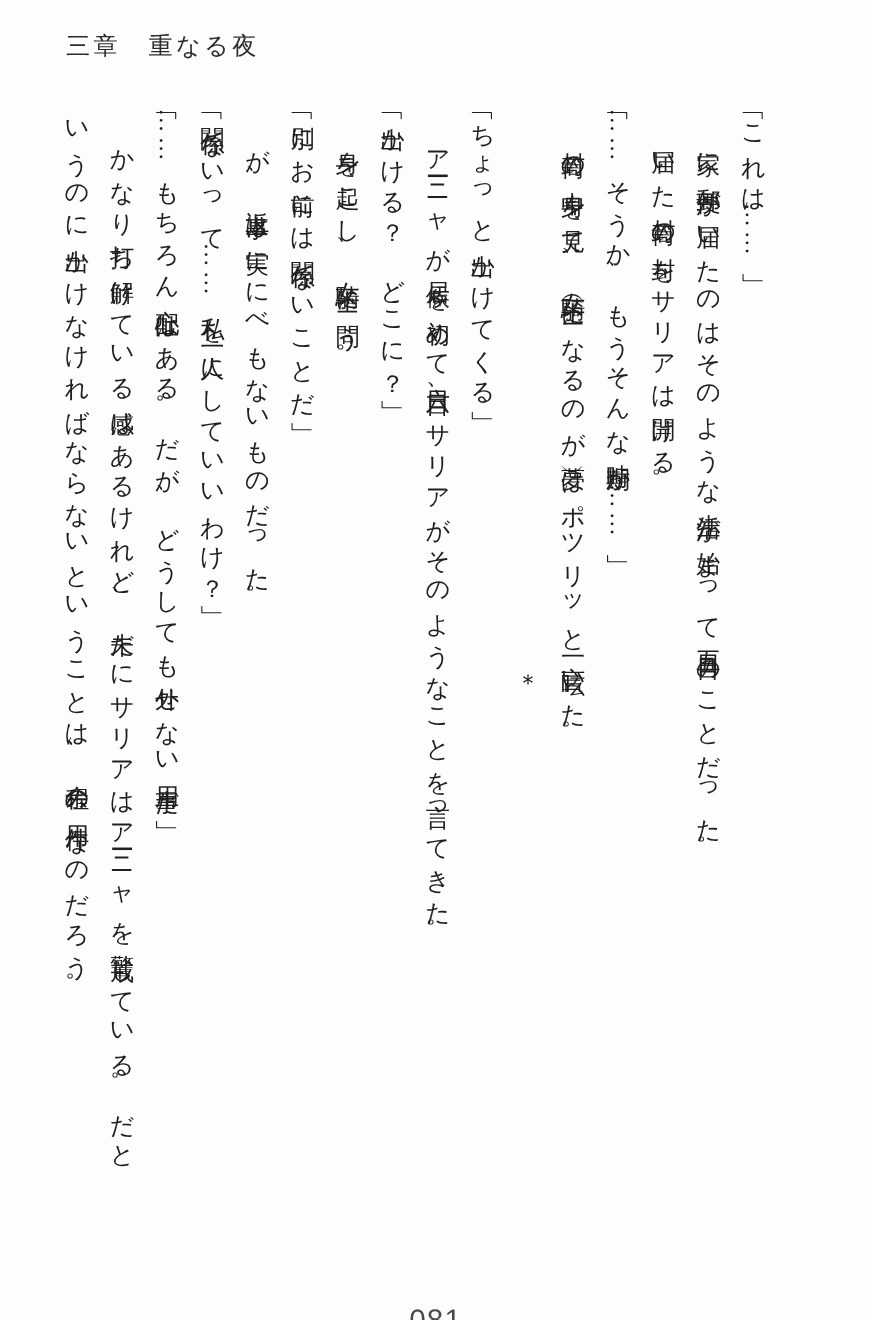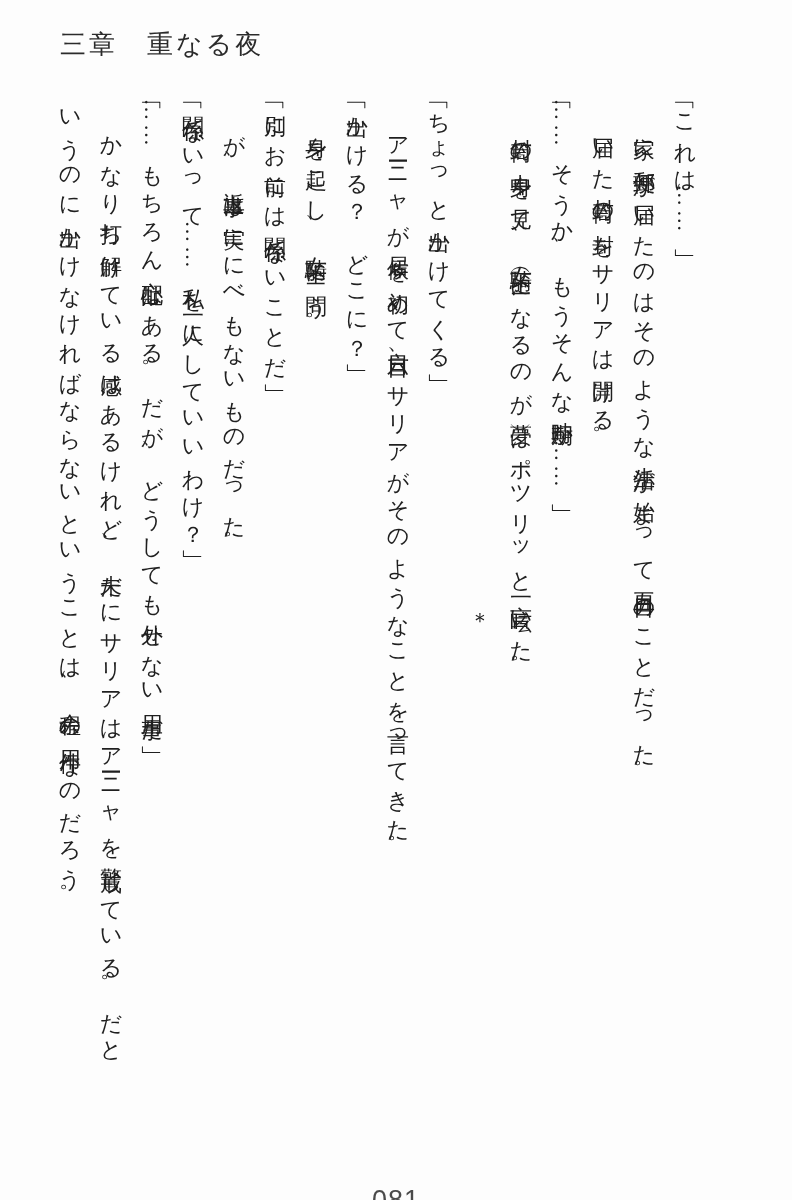--- a/index.html
+++ b/index.html
@@ -12,21 +12,21 @@
     position: relative;
     overflow: hidden;
     background: #fdfdfd;
     font-family: "Liberation Serif", "DejaVu Serif", serif;
   }
   
   .running-head {
     position: absolute;
     left: 60px;
     top: 27px;
-    font-size: 26px;
+    font-size: 22px;
     letter-spacing: 3px;
     color: #2b2b2b;
     white-space: pre;
   }
   
   .vertical-text {
     position: absolute;
     top: 95px;
     right: 86px;
     height: 1025px;

